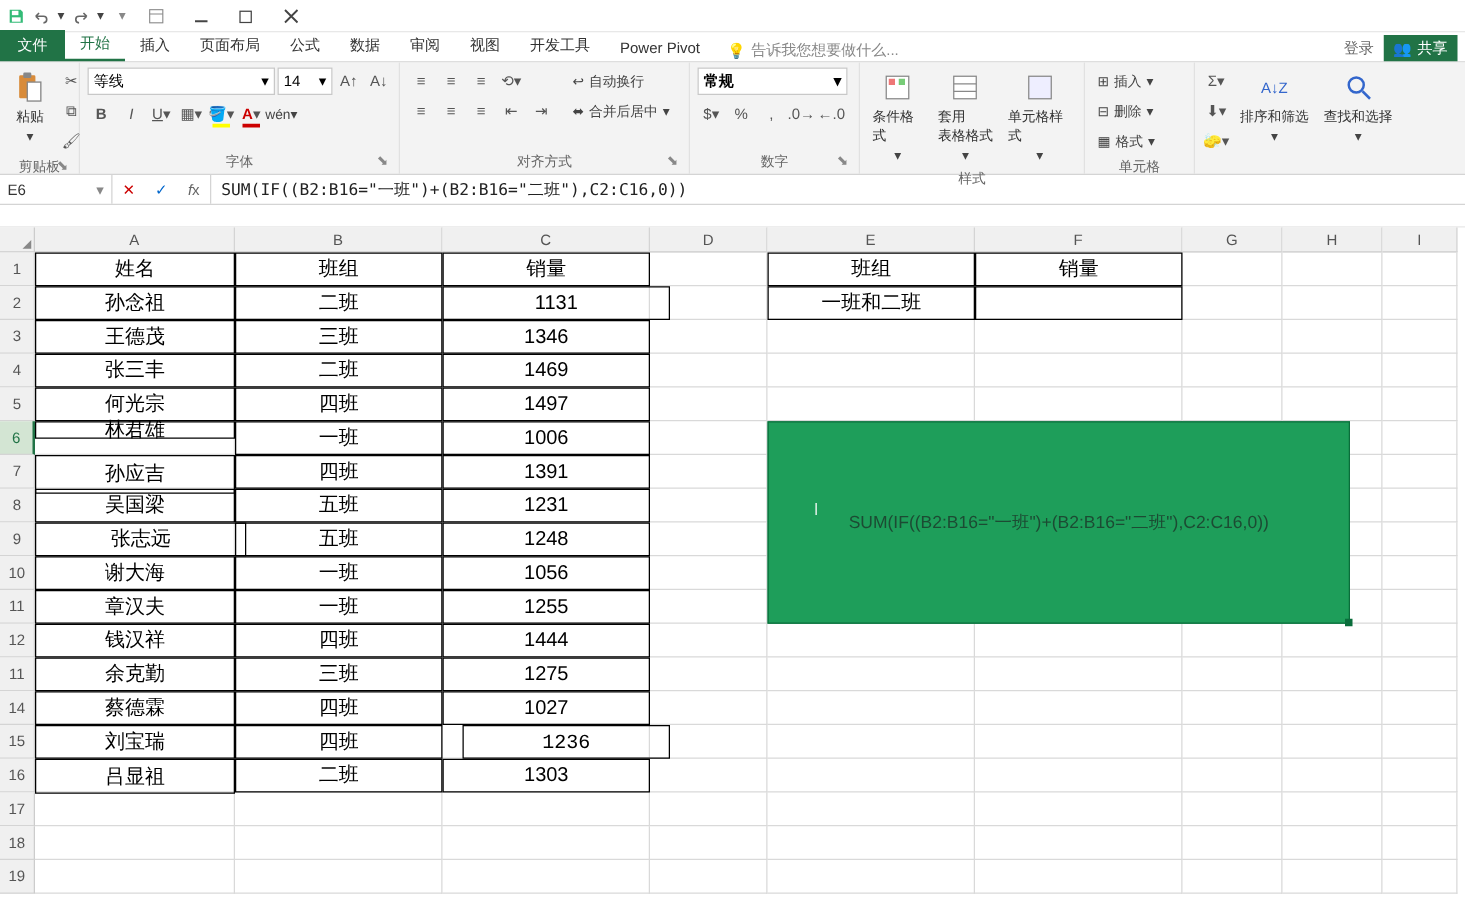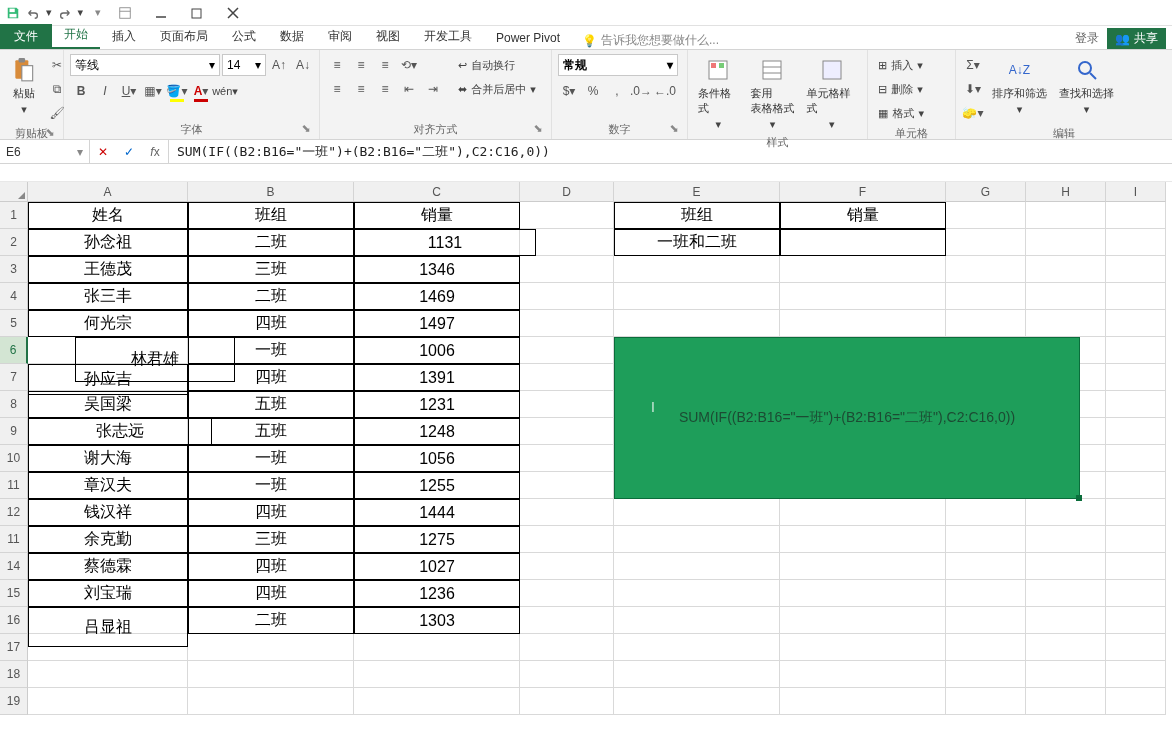--- a/index.html
+++ b/index.html
@@ -307,21 +307,20 @@
         <span class="icon">
             <svg width="22" height="22" viewBox="0 0 22 22">
               <circle cx="9" cy="9" r="6" fill="none" stroke="#36c" stroke-width="2"></circle>
               <line x1="14" y1="14" x2="20" y2="20" stroke="#36c" stroke-width="2"></line>
             </svg>
           </span>
         <span class="lbl">查找和选择</span>
           <span class="mini">▾</span>
       </div>
     </div>
-    <div class="rgroup-label"><span>编辑</span></div>
   </div>
 </div>
 
 <div class="formula-bar">
   <div class="name-box">
       <span>E6</span>
       <span class="dd">▾</span>
     </div>
   <div class="fb-btns">
     <span class="fb-btn red">✕</span>
@@ -546,51 +545,51 @@
       <div class="cell bordered" style="left: 326px; top: 27px; width: 182px; height: 27px;">1131</div>
       <div class="cell bordered" style="left: 0px; top: 54px; width: 160px; height: 27px;">王德茂</div>
       <div class="cell bordered" style="left: 160px; top: 54px; width: 166px; height: 27px;">三班</div>
       <div class="cell bordered" style="left: 326px; top: 54px; width: 166px; height: 27px;">1346</div>
       <div class="cell bordered" style="left: 0px; top: 81px; width: 160px; height: 27px;">张三丰</div>
       <div class="cell bordered" style="left: 160px; top: 81px; width: 166px; height: 27px;">二班</div>
       <div class="cell bordered" style="left: 326px; top: 81px; width: 166px; height: 27px;">1469</div>
       <div class="cell bordered" style="left: 0px; top: 108px; width: 160px; height: 27px;">何光宗</div>
       <div class="cell bordered" style="left: 160px; top: 108px; width: 166px; height: 27px;">四班</div>
       <div class="cell bordered" style="left: 326px; top: 108px; width: 166px; height: 27px;">1497</div>
-      <div class="cell bordered" style="left: 0px; top: 135px; width: 160px; height: 45px; margin-left: 47px;">林君雄</div>
+      <div class="cell bordered" style="left: 0px; top: 135px; width: 160px; height: 14px;">林君雄</div>
       <div class="cell bordered" style="left: 160px; top: 135px; width: 166px; height: 27px;">一班</div>
       <div class="cell bordered" style="left: 326px; top: 135px; width: 166px; height: 27px;">1006</div>
       <div class="cell bordered" style="left: 0px; top: 162px; width: 160px; height: 31px;">孙应吉</div>
       <div class="cell bordered" style="left: 160px; top: 162px; width: 166px; height: 27px;">四班</div>
       <div class="cell bordered" style="left: 326px; top: 162px; width: 166px; height: 27px;">1391</div>
       <div class="cell bordered" style="left: 0px; top: 189px; width: 160px; height: 27px;">吴国梁</div>
       <div class="cell bordered" style="left: 160px; top: 189px; width: 166px; height: 27px;">五班</div>
       <div class="cell bordered" style="left: 326px; top: 189px; width: 166px; height: 27px;">1231</div>
-      <div class="cell bordered" style="left: 0px; top: 216px; width: 184px; height: 27px;">张志远</div>
+      <div class="cell bordered" style="left: 0px; top: 216px; width: 169px; height: 27px;">张志远</div>
       <div class="cell bordered" style="left: 160px; top: 216px; width: 166px; height: 27px;">五班</div>
       <div class="cell bordered" style="left: 326px; top: 216px; width: 166px; height: 27px;">1248</div>
       <div class="cell bordered" style="left: 0px; top: 243px; width: 160px; height: 27px;">谢大海</div>
       <div class="cell bordered" style="left: 160px; top: 243px; width: 166px; height: 27px;">一班</div>
       <div class="cell bordered" style="left: 326px; top: 243px; width: 166px; height: 27px;">1056</div>
       <div class="cell bordered" style="left: 0px; top: 270px; width: 160px; height: 27px;">章汉夫</div>
       <div class="cell bordered" style="left: 160px; top: 270px; width: 166px; height: 27px;">一班</div>
       <div class="cell bordered" style="left: 326px; top: 270px; width: 166px; height: 27px;">1255</div>
       <div class="cell bordered" style="left: 0px; top: 297px; width: 160px; height: 27px;">钱汉祥</div>
       <div class="cell bordered" style="left: 160px; top: 297px; width: 166px; height: 27px;">四班</div>
       <div class="cell bordered" style="left: 326px; top: 297px; width: 166px; height: 27px;">1444</div>
       <div class="cell bordered" style="left: 0px; top: 324px; width: 160px; height: 27px;">余克勤</div>
       <div class="cell bordered" style="left: 160px; top: 324px; width: 166px; height: 27px;">三班</div>
       <div class="cell bordered" style="left: 326px; top: 324px; width: 166px; height: 27px;">1275</div>
       <div class="cell bordered" style="left: 0px; top: 351px; width: 160px; height: 27px;">蔡德霖</div>
       <div class="cell bordered" style="left: 160px; top: 351px; width: 166px; height: 27px;">四班</div>
       <div class="cell bordered" style="left: 326px; top: 351px; width: 166px; height: 27px;">1027</div>
       <div class="cell bordered" style="left: 0px; top: 378px; width: 160px; height: 27px;">刘宝瑞</div>
       <div class="cell bordered" style="left: 160px; top: 378px; width: 166px; height: 27px;">四班</div>
-      <div class="cell bordered" style="left: 326px; top: 378px; width: 166px; height: 27px;">1236</div>
-      <div class="cell bordered" style="left: 0px; top: 405px; width: 160px; height: 40px;">吕显祖</div>
+      <div class="cell bordered" style="left: 342px; top: 378px; width: 166px; height: 27px; font-family: Liberation Mono, monospace;">1236</div>
+      <div class="cell bordered" style="left: 0px; top: 405px; width: 160px; height: 28px;">吕显祖</div>
       <div class="cell bordered" style="left: 160px; top: 405px; width: 166px; height: 27px;">二班</div>
       <div class="cell bordered" style="left: 326px; top: 405px; width: 166px; height: 27px;">1303</div>
       <div class="cell bordered" style="left: 586px; top: 0px; width: 166px; height: 27px;">班组</div>
       <div class="cell bordered" style="left: 752px; top: 0px; width: 166px; height: 27px;">销量</div>
       <div class="cell bordered" style="left: 586px; top: 27px; width: 166px; height: 27px;">一班和二班</div>
       <div class="cell bordered" style="left: 752px; top: 27px; width: 166px; height: 27px;"></div>
       <div class="green-box" style="left: 586px; top: 135px; width: 466px; height: 162px;">
         <span class="caret" style="left: 36px; top: 61px;">I</span>
         <span class="formula-text">SUM(IF((B2:B16="一班")+(B2:B16="二班"),C2:C16,0))</span>
         <span class="handle"></span>

